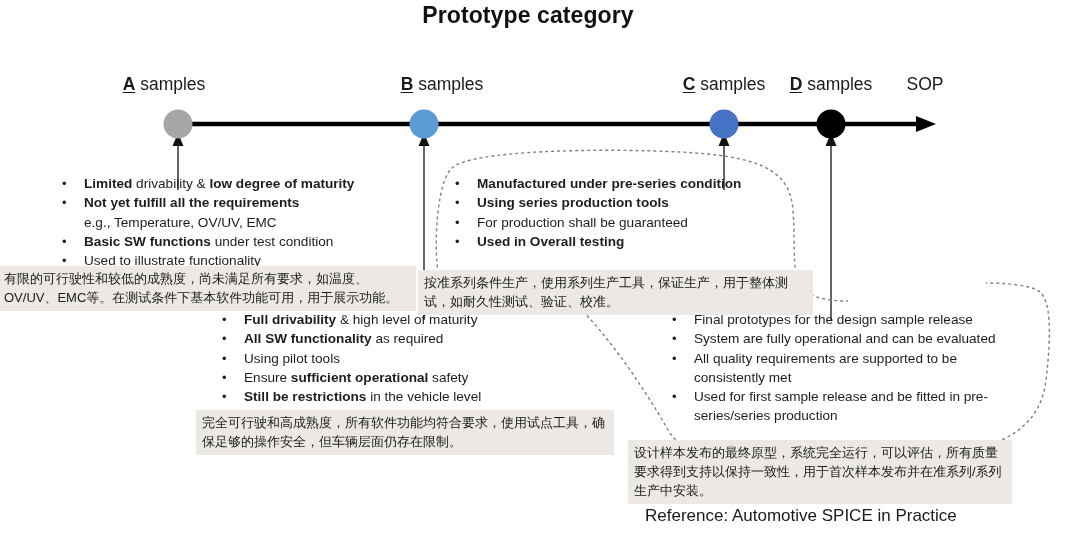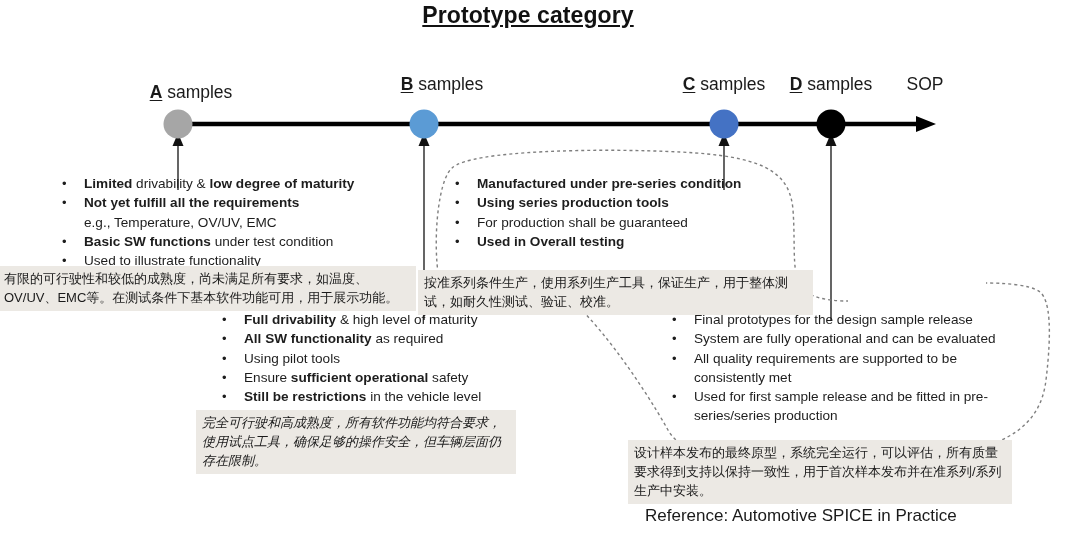--- a/index.html
+++ b/index.html
@@ -27,21 +27,20 @@
   .slide-title {
     position: absolute;
     top: 2px;
     left: 0;
     width: 1056px;
     text-align: center;
     font-size: 23px;
     font-weight: bold;
     color: #111111;
     letter-spacing: 0.1px;
-    text-decoration: underline;
   }
 
   
   #vector-layer {
     position: absolute;
     top: 0;
     left: 0;
     width: 1080px;
     height: 536px;
     pointer-events: none;
@@ -144,21 +143,21 @@
              C 1052,330 1050,300 1040,292 C 1030,284 1000,283 986,283" fill="none" stroke="#7f7f7f" stroke-width="1.4" stroke-dasharray="3,3"></path>
 
     <g>
       <circle cx="178" cy="124" r="14.5" fill="#a6a6a6"></circle>
       <circle cx="424" cy="124" r="14.5" fill="#5b9bd5"></circle>
       <circle cx="724" cy="124" r="14.5" fill="#4472c4"></circle>
       <circle cx="831" cy="124" r="14.5" fill="#000000"></circle>
     </g>
   </svg>
 
-  <div class="milestone-label" style="left:191px; top:74px;margin-top:8px;">
+  <div class="milestone-label" style="left:164px; top:74px;">
     <span class="ltr">A</span><span> samples</span>
   </div>
 
   <div class="milestone-label" style="left:424px; top:74px;padding-left:36px;">
     <span class="ltr">B</span><span> samples</span>
   </div>
 
   <div class="milestone-label" style="left:724px; top:74px;">
     <span class="ltr">C</span><span> samples</span>
   </div>
@@ -260,19 +259,19 @@
       <div class="bullet-row">
         <span class="bullet-dot empty">•</span>
         <span class="bullet-text">series/series production</span>
       </div>
     </div>
 
   <div class="cn-box" style="left:-2px; top:266px; width:418px;">有限的可行驶性和较低的成熟度，尚未满足所有要求，如温度、OV/UV、EMC等。在测试条件下基本软件功能可用，用于展示功能。</div>
 
   <div class="cn-box" style="left:418px; top:270px; width:395px;">按准系列条件生产，使用系列生产工具，保证生产，用于整体测试，如耐久性测试、验证、校准。</div>
 
-  <div class="cn-box" style="left:196px; top:410px; width:320px;font-style:italic;">完全可行驶和高成熟度，所有软件功能均符合要求，使用试点工具，确保足够的操作安全，但车辆层面仍存在限制。</div>
+  <div class="cn-box" style="left:196px; top:410px; width:418px;">完全可行驶和高成熟度，所有软件功能均符合要求，使用试点工具，确保足够的操作安全，但车辆层面仍存在限制。</div>
 
   <div class="cn-box" style="left:628px; top:440px; width:384px;">设计样本发布的最终原型，系统完全运行，可以评估，所有质量要求得到支持以保持一致性，用于首次样本发布并在准系列/系列生产中安装。</div>
 
   <div class="reference" style="left:645px; top:506px;">Reference: Automotive SPICE in Practice</div>
 
 </div>
 
 </body></html>

